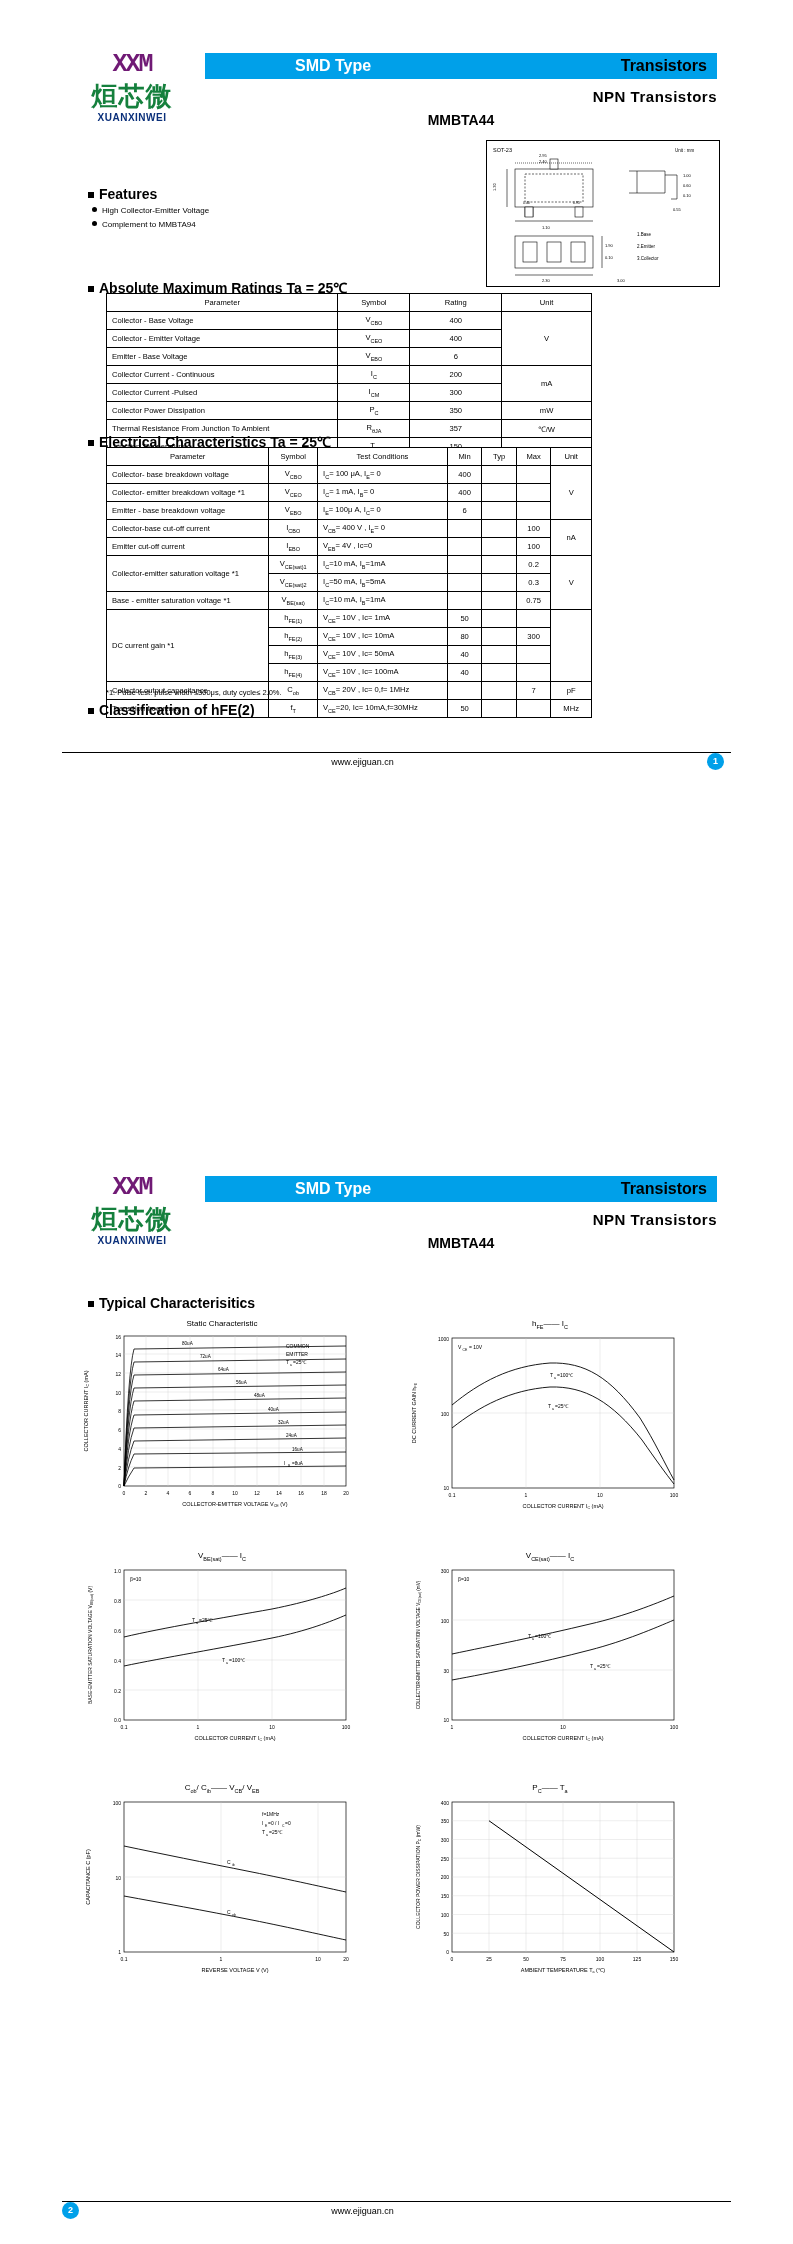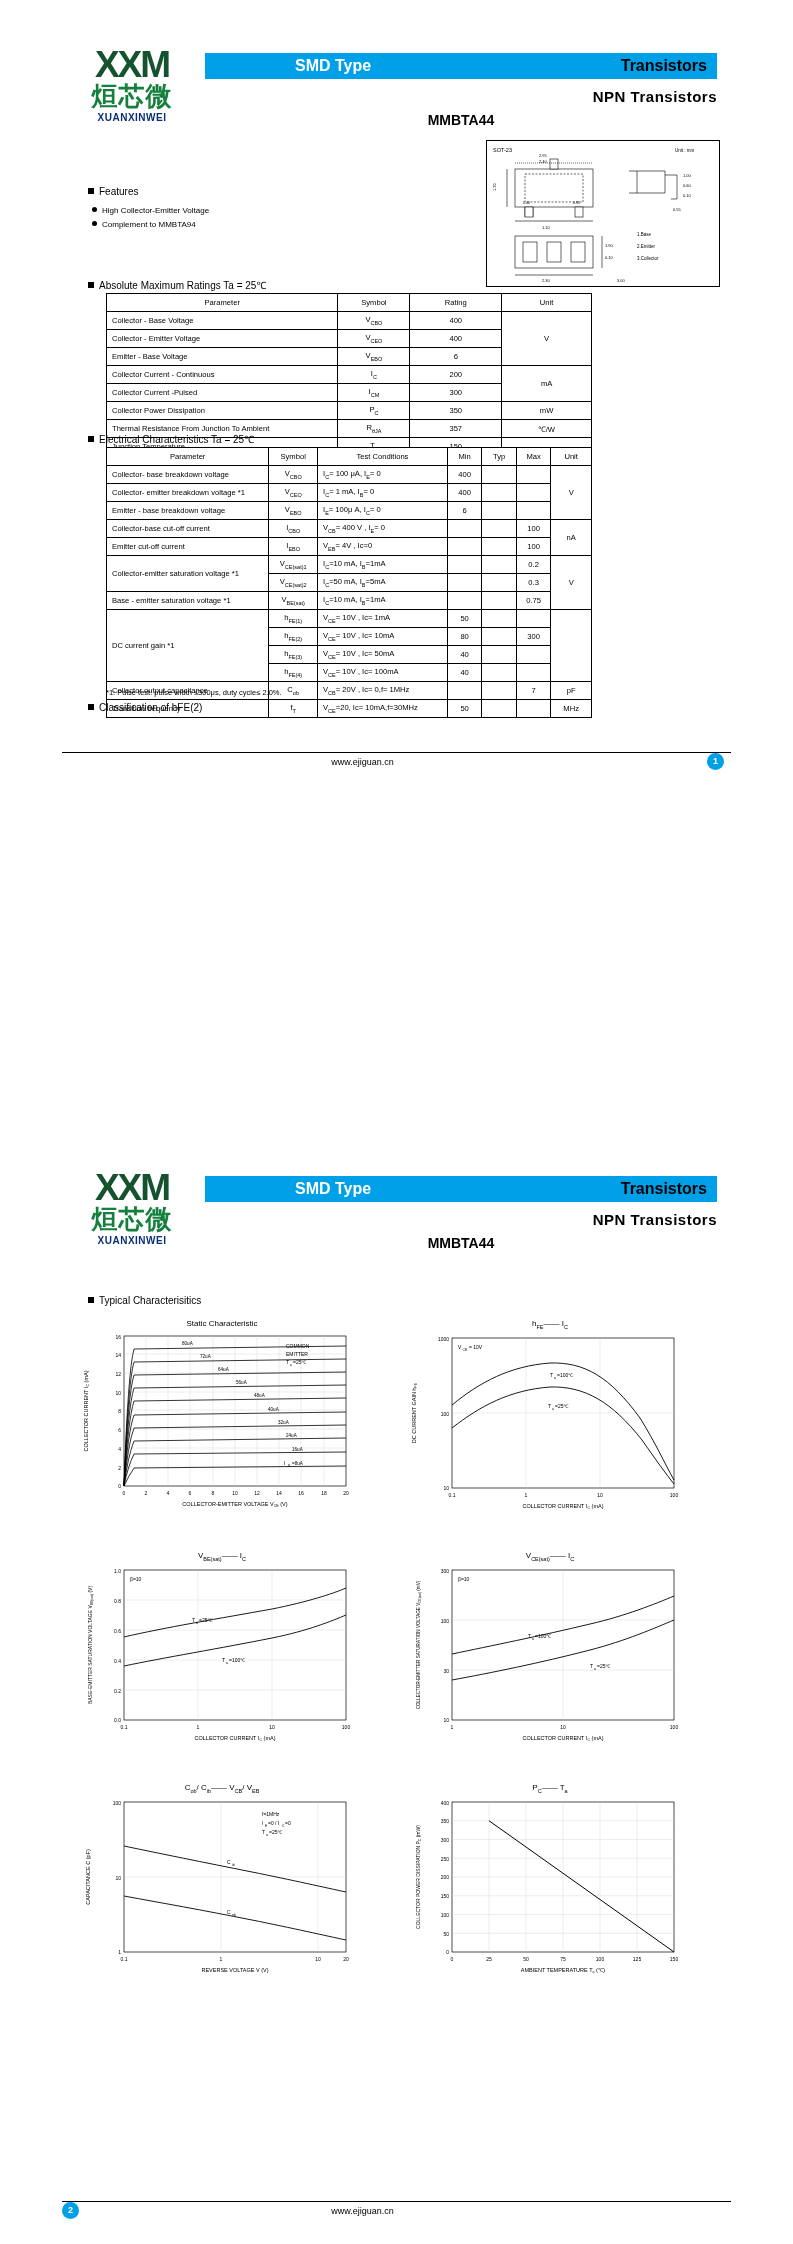--- a/index.html
+++ b/index.html
@@ -16,22 +16,22 @@
     height:1122px;
     background:#fff;
     overflow:hidden;
   }
   .page + .page{border-top:1px solid #fff;}
 
   
   .hdr{position:absolute;left:0;top:0;width:793px;height:150px;}
   .logo{position:absolute;left:62px;top:48px;width:140px;text-align:center;}
   .logo-mark{
-    font-family:Liberation Sans, sans-serif;
-    font-size:37px;font-weight:bold;color:#14532d;letter-spacing:-2px;
+    font-family:Liberation Mono, monospace;
+    font-size:25px;font-weight:bold;color:#701a75;letter-spacing:-2px;
     line-height:34px;
   }
   .logo-cn{
     margin-top:0;font-size:26px;font-weight:bold;color:#15803d;
     letter-spacing:1px;line-height:28px;
   }
   .logo-en{
     margin-top:2px;font-size:10px;font-weight:bold;color:#0a2f7a;
     letter-spacing:0.5px;
   }
@@ -48,21 +48,21 @@
   .sub1{
     position:absolute;left:205px;top:88px;width:512px;text-align:right;
     font-size:15px;font-weight:bold;letter-spacing:0.5px;
   }
   .sub2{
     position:absolute;left:205px;top:112px;width:512px;text-align:center;
     font-size:14px;font-weight:bold;
   }
 
   
-  .sect{position:absolute;font-size:10px;font-weight:normal;}
+  .sect{position:absolute;font-size:14px;font-weight:bold;}
   .sect .sq{
     display:inline-block;width:6px;height:6px;background:#000;margin-right:5px;
     vertical-align:1px;
   }
   .bullet-list{position:absolute;font-size:8px;}
   .bullet-list div{margin-bottom:5px;}
   .bullet-list .dot{
     display:inline-block;width:5px;height:5px;border-radius:50%;background:#000;
     margin-right:5px;vertical-align:1px;
   }

